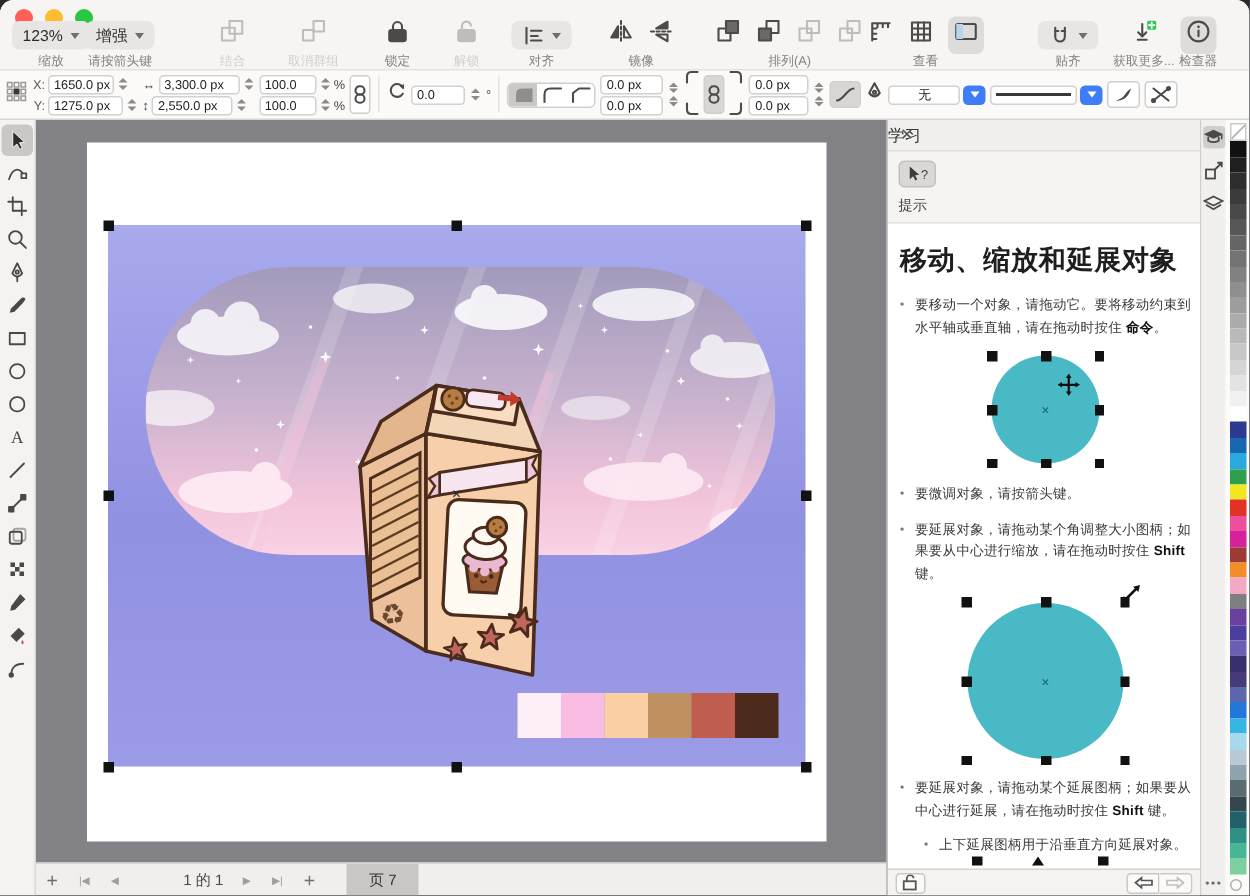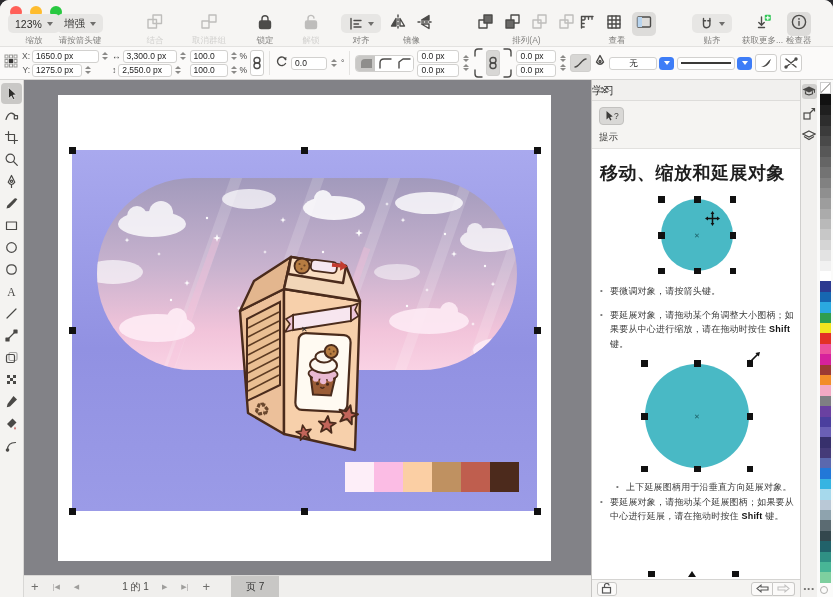--- a/index.html
+++ b/index.html
@@ -184,21 +184,21 @@
               <svg width="15" height="15">
                 <g class="ic">
                   <path d="M3,2.5 V13 M6,4.5 H13 M6,8 H10.5 M6,11 H13"></path>
                 </g>
               </svg>
               <span class="chev"></span>
             </div>
           </div>
         <div class="tlabel">对齐</div>
       </div>
-      <div class="tgroup" style="left:389px">
+      <div class="tgroup" style="left:405px">
         <div class="ticons">
           <span><svg width="18" height="18">
                 <g class="ic">
                   <path d="M9,2 V16" stroke-dasharray="2 1.7"></path>
                   <polygon points="7,5.5 7,13 2.5,13" fill="#4c4b49"></polygon>
                   <polygon points="11,5.5 11,13 15.5,13"></polygon>
                 </g>
               </svg></span>
           <span><svg width="18" height="18">
                 <g class="ic">
@@ -312,21 +312,21 @@
             <rect x="5.5" y="5.5" width="3" height="3" fill="#3a3938" stroke="#3a3938"></rect>
             <rect x="10" y="5.5" width="3" height="3"></rect>
             <rect x="1" y="10" width="3" height="3"></rect>
             <rect x="5.5" y="10" width="3" height="3"></rect>
             <rect x="10" y="10" width="3" height="3"></rect>
           </g>
         </svg></span>
     <div class="col">
       <div class="frow">
           <span class="flbl">X:</span>
-          <div class="fld" style="width:67px">1650.0 px</div>
+          <div class="fld" style="width:44px">1650.0 px</div>
           <div class="stp">
             <i class="tup"></i>
             <i class="tdn"></i>
           </div>
         </div>
       <div class="frow">
           <span class="flbl">Y:</span>
           <div class="fld" style="width:50px">1275.0 px</div>
           <div class="stp">
             <i class="tup"></i>
@@ -838,20 +838,21 @@
         <div class="tipbtn">
           <svg width="15" height="12">
               <path d="M2.5,1 L2.5,9.5 L4.8,7.5 L6.2,10.4 L7.5,9.7 L6.1,6.9 L8.8,6.5 Z" fill="#3c3b39"></path>
               <text x="10" y="9" font-size="8.5" fill="#3c3b39">?</text>
             </svg>
         </div>
         <div class="tiplbl">提示</div>
       </div>
       <div class="lcontent">
         <h1 class="lh1">移动、缩放和延展对象</h1>
+        <div class="lbul"><span>要移动一个对象，请拖动它。要将移动约束到水平轴或垂直轴，请在拖动时按住 </span><b>命令</b><span>。</span></div>
 
         <div class="illus" style="width:78px;height:78px">
           <div class="tealc" style="left: 3px; top: 3px; width: 72px; height: 72px; background: rgb(73, 185, 197);"></div>
           <div class="h2" style="left:0;top:0"></div>
             <div class="h2" style="left:36px;top:0"></div>
             <div class="h2" style="right:0;top:0"></div>
           <div class="h2" style="left:0;top:36px"></div>
             <div class="h2" style="right:0;top:36px"></div>
           <div class="h2" style="left:0;bottom:0"></div>
             <div class="h2" style="left:36px;bottom:0"></div>
@@ -884,22 +885,22 @@
             <div class="h2" style="left:53px;bottom:0"></div>
             <div class="h2" style="right:0;bottom:0"></div>
           <div class="illx" style="left:53px;top:53px">✕</div>
           <svg width="16" height="16" style="position:absolute;right:-9px;top:-10px">
             <path d="M4,12 L12,4" stroke="#111" stroke-width="1.7"></path>
             <polygon points="14,2 12.9,6.6 9.4,3.1" fill="#111"></polygon>
             <polygon points="2,14 3.1,9.4 6.6,12.9" fill="#111"></polygon>
           </svg>
         </div>
 
+        <div class="lbul"><span>要延展对象，请拖动某个延展图柄；如果要从中心进行延展，请在拖动时按住 </span><b>Shift</b><span> 键。</span></div>
         <div class="lbul sub">上下延展图柄用于沿垂直方向延展对象。</div>
-        <div class="lbul"><span>要延展对象，请拖动某个延展图柄；如果要从中心进行延展，请在拖动时按住 </span><b>Shift</b><span> 键。</span></div>
 
         <div class="h2" style="left:56px;bottom:2px;position:absolute"></div>
         <div class="ptri" style="left:96px;bottom:2px"></div>
         <div class="h2" style="left:140px;bottom:2px;position:absolute"></div>
       </div>
       <div class="lfoot">
         <div class="fbtn" style="width:20px">
           <svg width="12" height="11">
               <g fill="none" stroke="#555" stroke-width="1.2">
                 <rect x="1.5" y="4.5" width="8" height="5.5"></rect>

